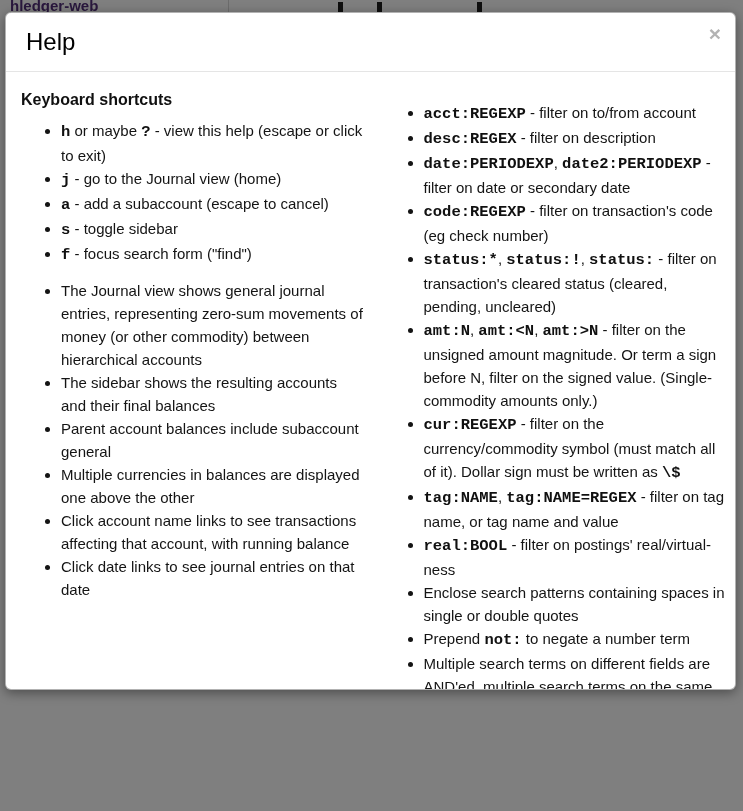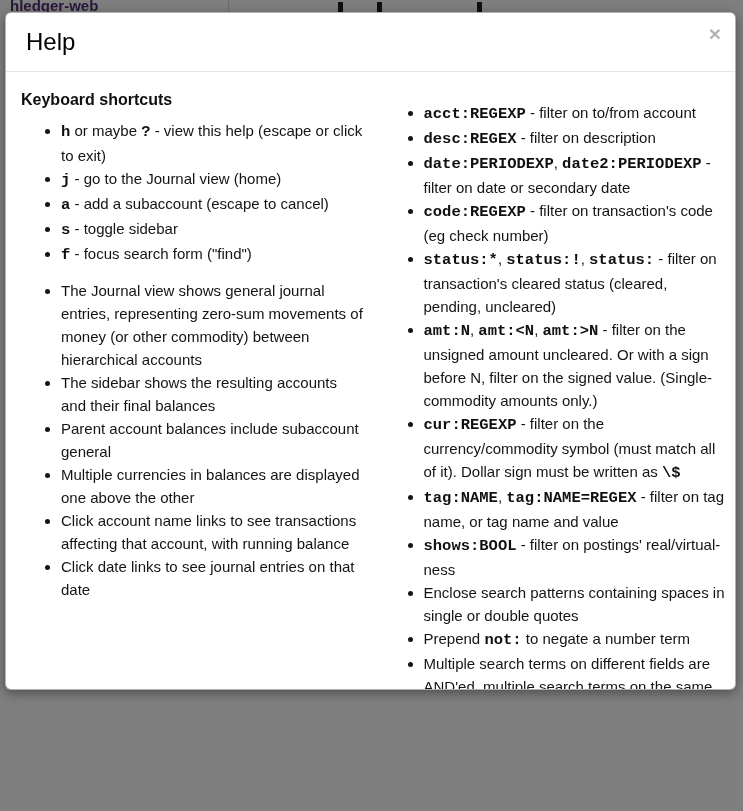--- a/index.html
+++ b/index.html
@@ -81,24 +81,24 @@
           <li><span>Click date links to see journal entries on that date</span></li>
         </ul>
       </div>
       <div class="help-col">
         <ul class="help-list">
           <li><span class="code">acct:REGEXP</span><span> - filter on to/from account</span></li>
           <li><span class="code">desc:REGEX</span><span> - filter on description</span></li>
           <li><span class="code">date:PERIODEXP</span><span>, </span><span class="code">date2:PERIODEXP</span><span> - filter on date or secondary date</span></li>
           <li><span class="code">code:REGEXP</span><span> - filter on transaction's code (eg check number)</span></li>
           <li><span class="code">status:*</span><span>, </span><span class="code">status:!</span><span>, </span><span class="code">status:</span><span> - filter on transaction's cleared status (cleared, pending, uncleared)</span></li>
-          <li><span class="code">amt:N</span><span>, </span><span class="code">amt:&lt;N</span><span>, </span><span class="code">amt:&gt;N</span><span> - filter on the unsigned amount uncleared. Or with a sign before N, filter on the signed value. (Single-commodity amounts only.)</span></li>
+          <li><span class="code">amt:N</span><span>, </span><span class="code">amt:&lt;N</span><span>, </span><span class="code">amt:&gt;N</span><span> - filter on the unsigned amount magnitude. Or term a sign before N, filter on the signed value. (Single-commodity amounts only.)</span></li>
           <li><span class="code">cur:REGEXP</span><span> - filter on the currency/commodity symbol (must match all of it). Dollar sign must be written as </span><span class="code">\$</span></li>
           <li><span class="code">tag:NAME</span><span>, </span><span class="code">tag:NAME=REGEX</span><span> - filter on tag name, or tag name and value</span></li>
-          <li><span class="code">shows:BOOL</span><span> - filter on postings' real/virtual-ness</span></li>
+          <li><span class="code">real:BOOL</span><span> - filter on postings' real/virtual-ness</span></li>
           <li><span>Enclose search patterns containing spaces in single or double quotes</span></li>
           <li><span>Prepend </span><span class="code">not:</span><span> to negate a number term</span></li>
           <li><span>Multiple search terms on different fields are AND'ed, multiple search terms on the same field are OR'ed</span></li>
           <li><span>Search search terms also work with command-line hledger</span></li>
         </ul>
       </div>
     </div>
 </div>
 
 </body></html>

